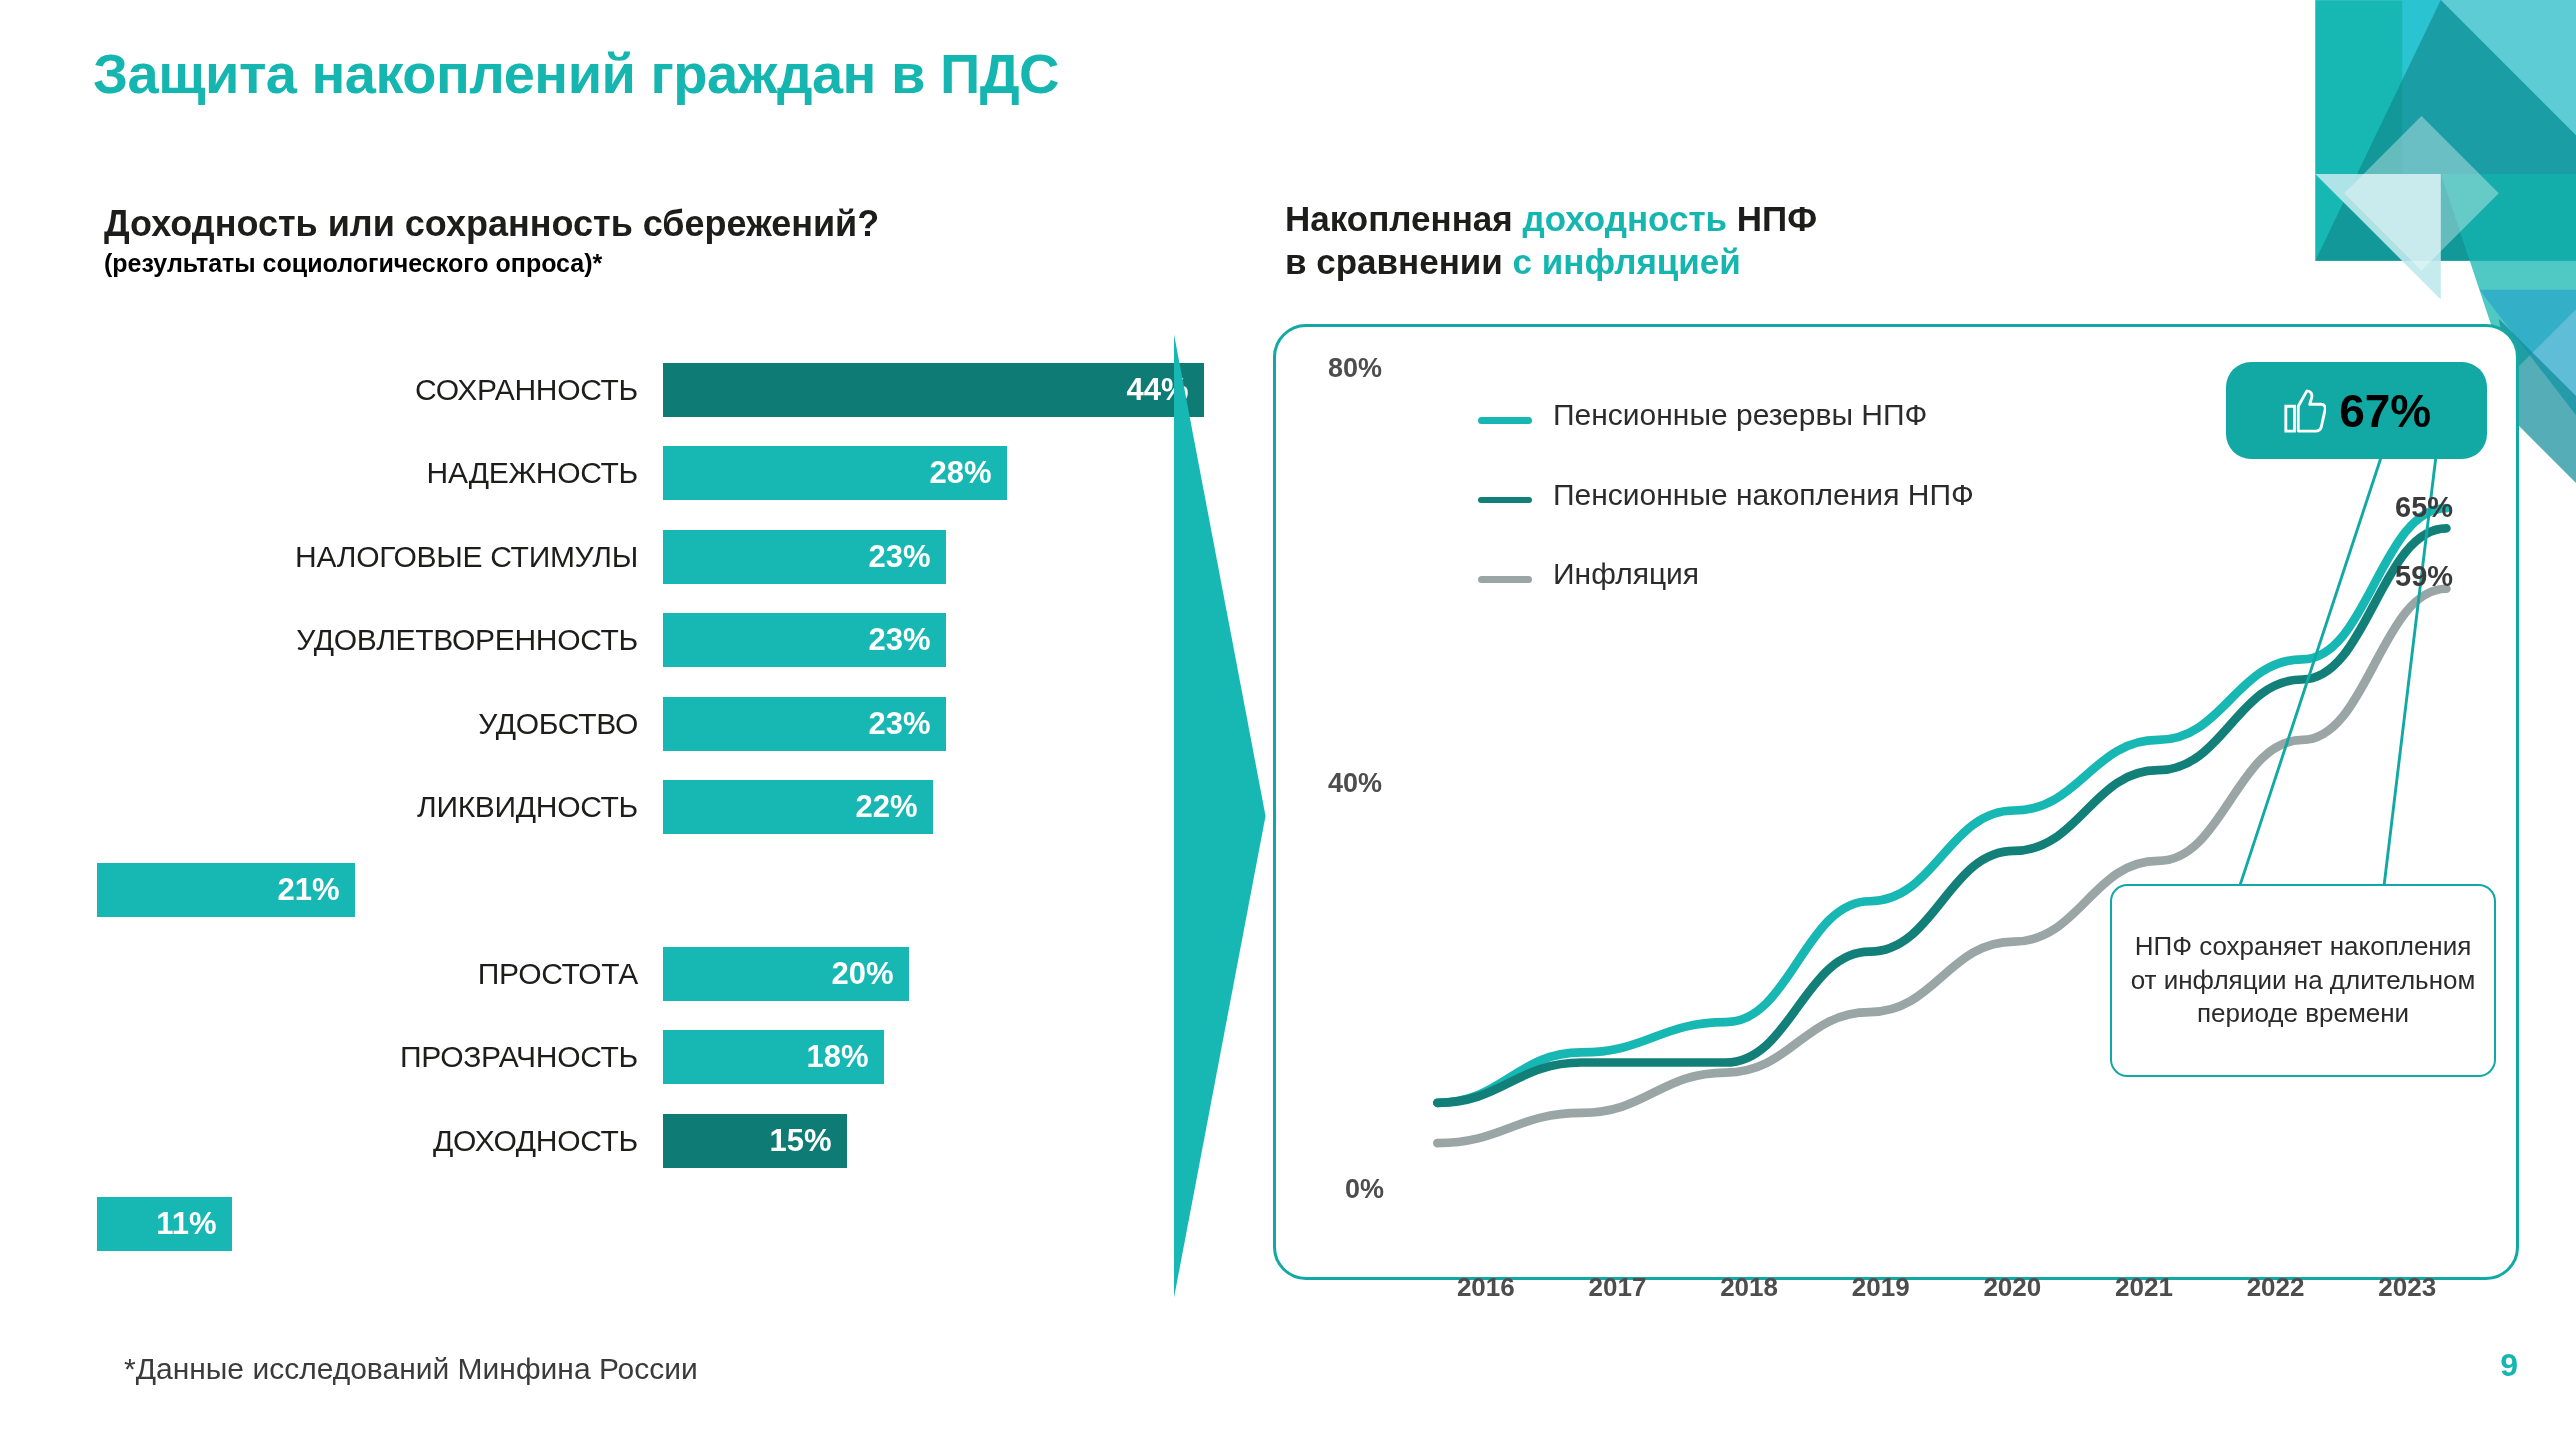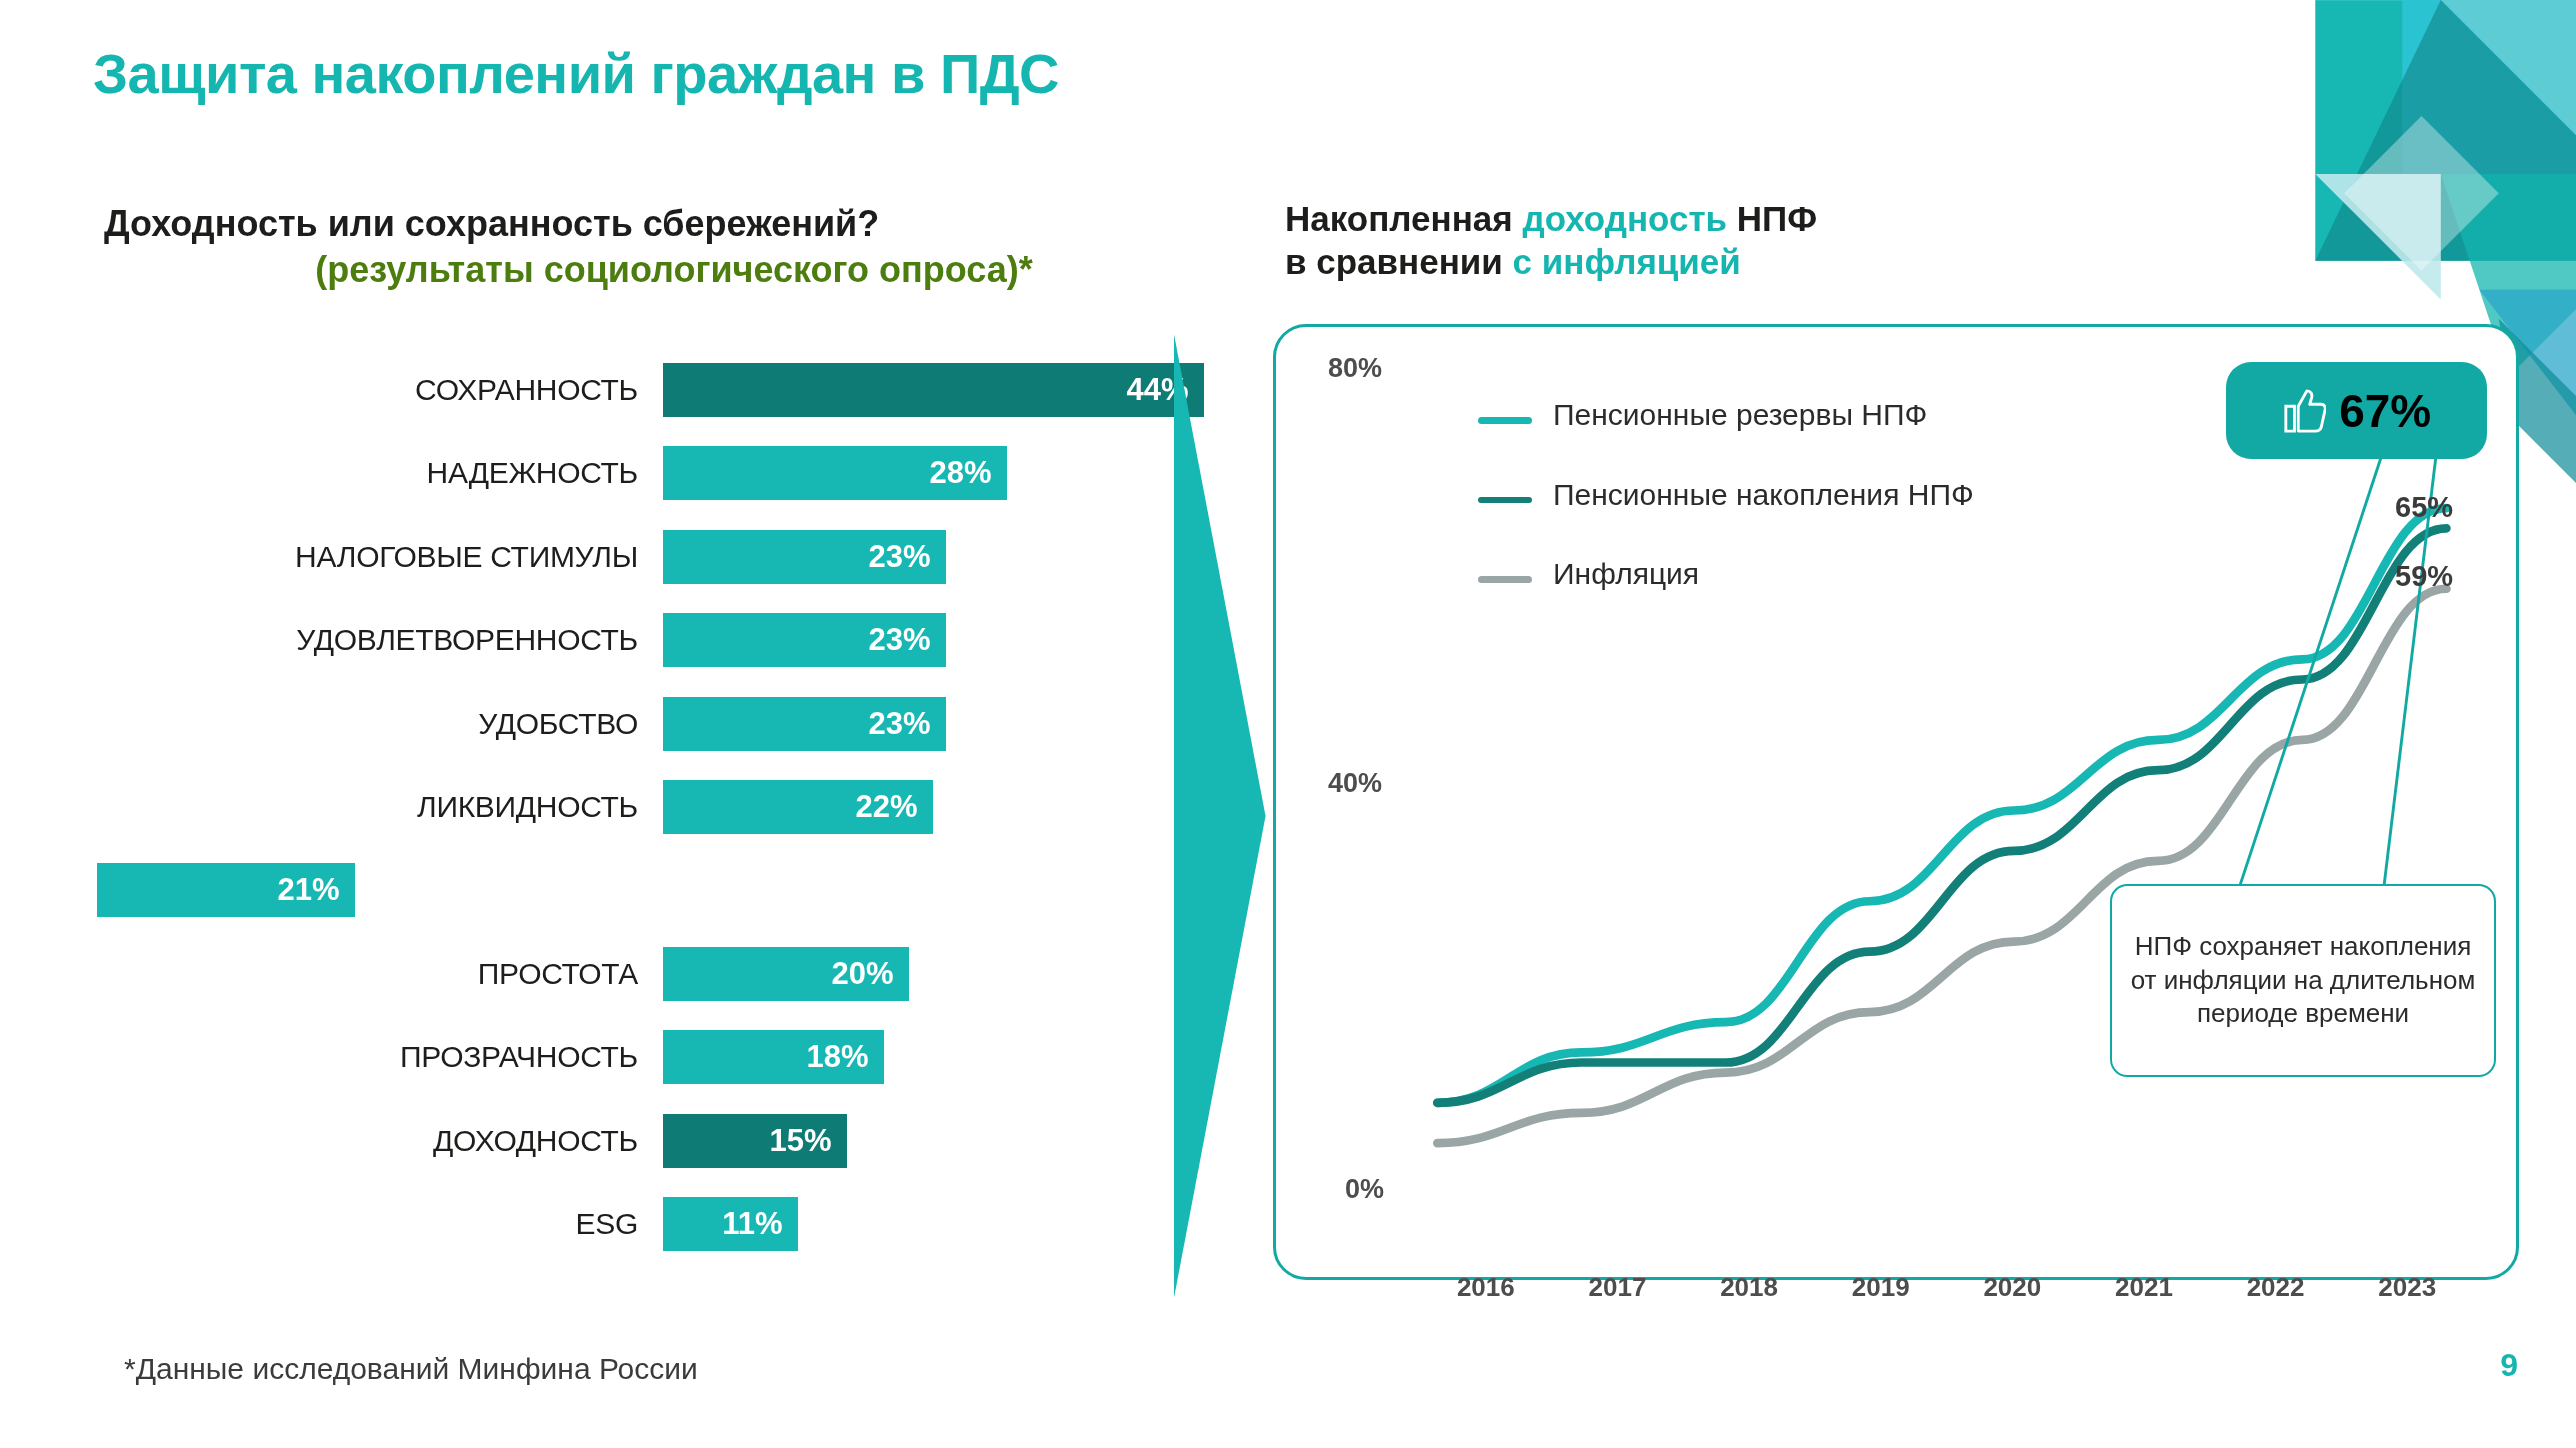--- a/index.html
+++ b/index.html
@@ -17,21 +17,21 @@
   
   .slide-title{
     position:absolute;left:93px;top:41px;
     font-size:56px;font-weight:bold;color:#15b5b0;
     letter-spacing:-0.5px;
   }
 
   
   .left-head{position:absolute;left:104px;top:203px;width:1140px;}
   .left-head .l1{font-size:36px;font-weight:bold;color:#1d1d1b;}
-  .left-head .l2{font-size:36px;font-weight:bold;color:#4d7c0f;margin-top:3.9px;text-align:center;}
+  .left-head .l2{font-size:25px;font-weight:bold;color:#000000;margin-top:3.9px;}
 
   .bars{position:absolute;left:97px;top:357px;width:1120px;}
   .bar-row{display:flex;align-items:center;height:66px;margin-bottom:17.4px;}
   .bar-label{
     width:541px;text-align:right;padding-right:25px;
     font-size:30px;color:#1d1d1b;white-space:nowrap;
     letter-spacing:-0.3px;
   }
   .bar-track{flex:1;position:relative;height:54px;}
   .bar-fill{
@@ -185,21 +185,20 @@
     </div>
     <div class="bar-row">
       <div class="bar-label">ДОХОДНОСТЬ</div>
       <div class="bar-track">
         <div class="bar-fill dark" style="width: 184px;">
           <span class="bar-val">15%</span>
         </div>
       </div>
     </div>
     <div class="bar-row">
-      <div class="bar-label">ESG</div>
       <div class="bar-track">
         <div class="bar-fill" style="width: 135px;">
           <span class="bar-val">11%</span>
         </div>
       </div>
     </div>
   </div>
 
 <div class="arrow">
   <svg width="106" height="966" viewBox="0 0 110 1000">

